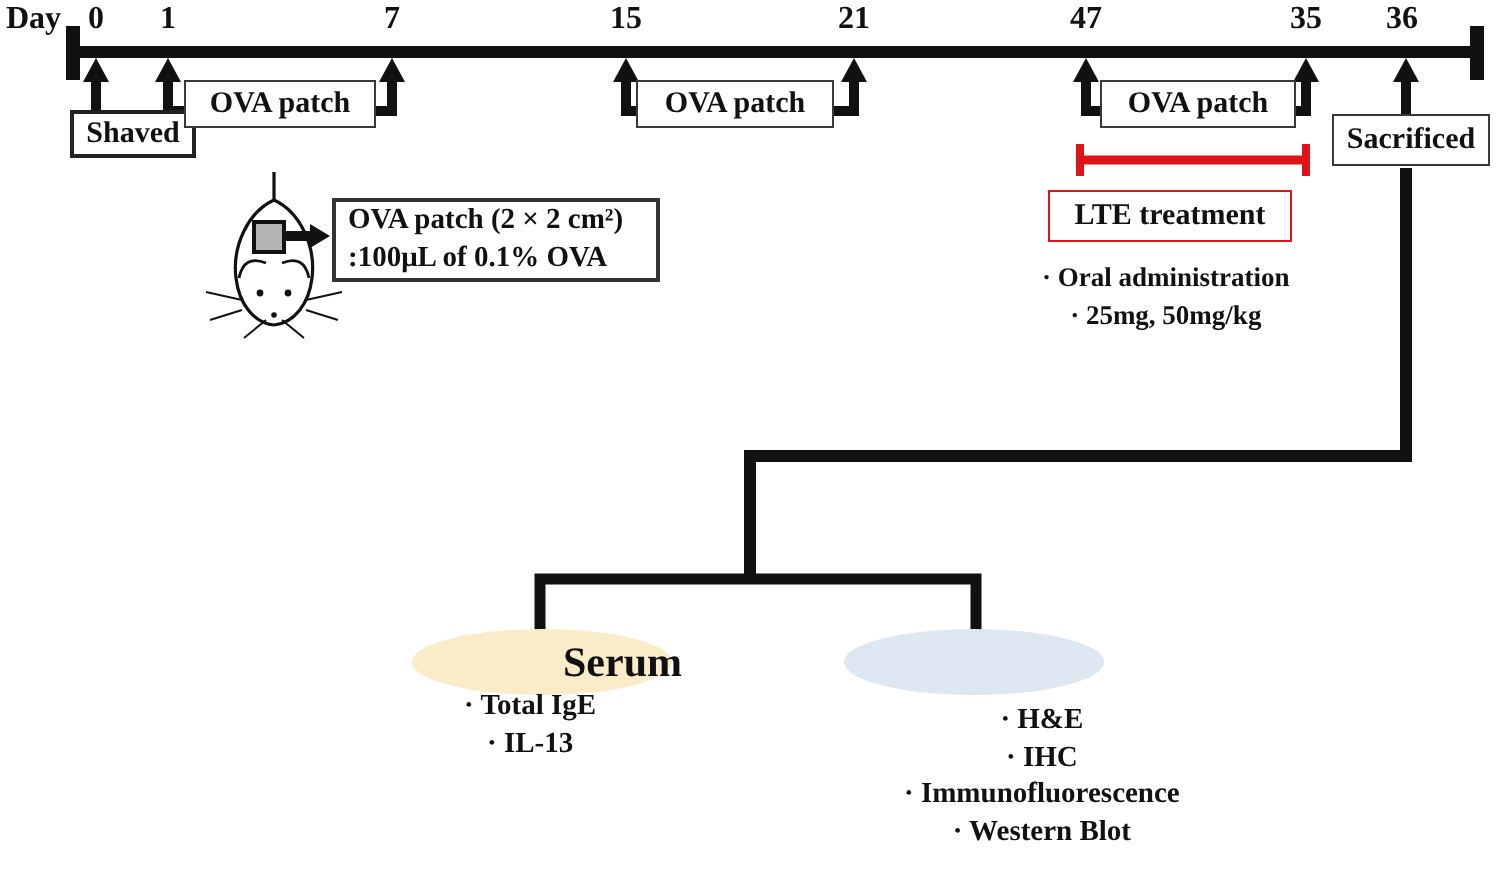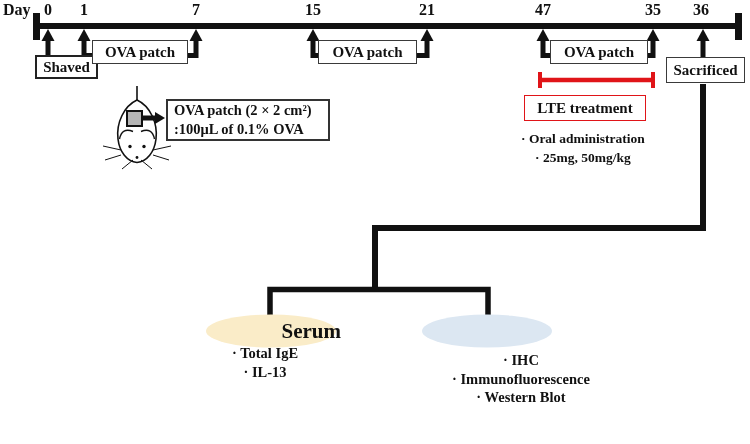--- a/index.html
+++ b/index.html
@@ -148,18 +148,19 @@
     <div>· 25mg, 50mg/kg</div>
   </div>
 
   <div class="oval-label serum-label">Serum</div>
   <div class="bullets serum-bullets">
     <div>· Total IgE</div>
     <div>· IL-13</div>
   </div>
 
   <div class="bullets skin-bullets">
+    <div>· H&amp;E</div>
     <div>· IHC</div>
     <div>· Immunofluorescence</div>
     <div>· Western Blot</div>
   </div>
 
 </div>
 
 </body></html>

